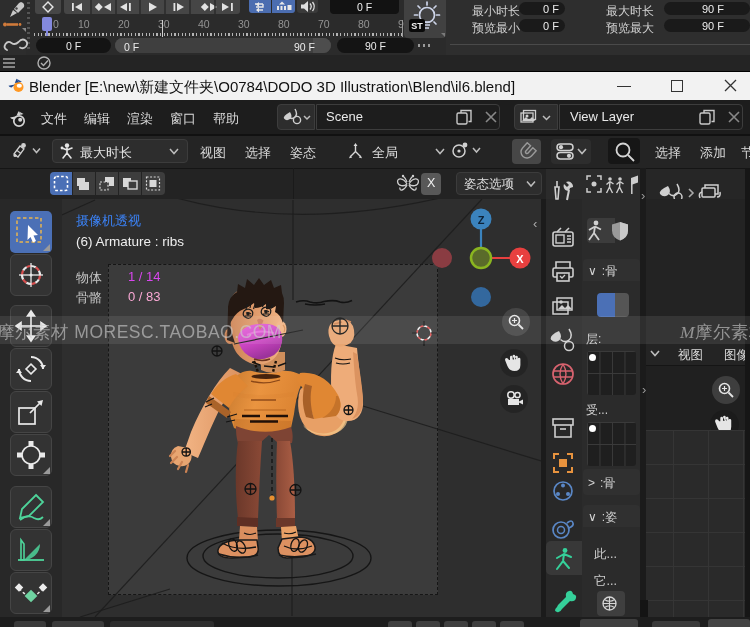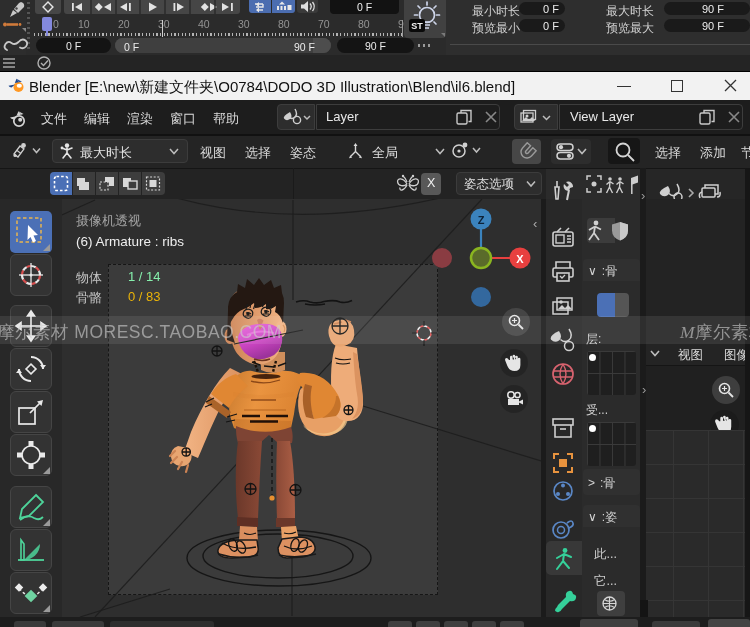--- a/index.html
+++ b/index.html
@@ -191,21 +191,21 @@
   <div class="t" style="left:213px;top:110px;font-size:13px;color:#dadada;">帮助</div>
 
   <div class="abs" style="left:277px;top:104px;width:38px;height:26px;background:#2d2d2d;border-radius:4px 0 0 4px;border:1px solid #3d3d3d;box-sizing:border-box;"></div>
   <svg class="abs" style="left:281px;top:108px;" width="30" height="18" viewBox="0 0 30 18">
     <path d="M7 3 q3 4.5 0 7 q-3.5 2.5 -6 -0.5 q-1.5 -2.5 6 -6.5" fill="#cfcfcf" transform="translate(2,1)"></path>
     <path d="M14 1 q3 5 0 8 q-3.5 3 -6.5 -0.5" fill="none" stroke="#cfcfcf" stroke-width="1.4"></path>
     <circle cx="16" cy="12" r="3.6" fill="none" stroke="#cfcfcf" stroke-width="1.4"></circle>
     <path d="M23 8 l3 3 l3 -3" fill="none" stroke="#bdbdbd" stroke-width="1.5"></path>
   </svg>
   <div class="abs" style="left:316px;top:104px;width:184px;height:26px;background:#1d1d1d;border:1px solid #3d3d3d;border-radius:0 4px 4px 0;box-sizing:border-box;"></div>
-  <div class="t" style="left:326px;top:109px;font-size:13px;color:#e8e8e8;">Layer</div>
+  <div class="t" style="left:326px;top:109px;font-size:13px;color:#e8e8e8;">Scene</div>
   <svg class="abs" style="left:455px;top:108px;" width="20" height="18" viewBox="0 0 20 18">
     <rect x="2" y="5" width="10" height="11" rx="1.5" fill="none" stroke="#c8c8c8" stroke-width="1.4"></rect>
     <path d="M6 5 v-2.5 h10 v11 h-2.5" fill="none" stroke="#c8c8c8" stroke-width="1.4"></path>
   </svg>
   <svg class="abs" style="left:484px;top:110px;" width="14" height="14" viewBox="0 0 14 14">
     <path d="M2 2 L12 12 M12 2 L2 12" stroke="#888" stroke-width="1.6"></path>
   </svg>
 
   <div class="abs" style="left:514px;top:104px;width:44px;height:26px;background:#2d2d2d;border-radius:4px 0 0 4px;border:1px solid #3d3d3d;box-sizing:border-box;"></div>
   <svg class="abs" style="left:519px;top:108px;" width="36" height="18" viewBox="0 0 36 18">
@@ -524,26 +524,26 @@
     </g>
     <circle cx="272" cy="498" r="2.6" fill="#e89030"></circle>
   </svg>
 
   <svg class="abs" style="left:410px;top:319px;" width="30" height="30" viewBox="0 0 30 30">
     <circle cx="14" cy="14" r="7" fill="none" stroke="#e05555" stroke-width="1.6" stroke-dasharray="3.6 3.6"></circle>
     <circle cx="14" cy="14" r="7" fill="none" stroke="#f0f0f0" stroke-width="1.6" stroke-dasharray="3.6 3.6" stroke-dashoffset="-3.6"></circle>
     <path d="M14 2 v5 M14 21 v6 M2 14 h5 M21 14 h6" stroke="#1a1a1a" stroke-width="1.2"></path>
   </svg>
 
-  <div class="t" style="left:76px;top:212px;font-size:13px;color:#a3a3a3;">摄像机透视</div>
+  <div class="t" style="left:76px;top:212px;font-size:13px;color:#3b82f6;">摄像机透视</div>
   <div class="t" style="left:76px;top:234px;font-size:13.5px;color:#eeeeee;">(6) Armature : ribs</div>
   <div class="t" style="left:76px;top:269px;font-size:13px;color:#c3c3c3;">物体</div>
-  <div class="t" style="left:128px;top:269px;font-size:13px;color:#86efac;">1 / 14</div>
+  <div class="t" style="left:128px;top:269px;font-size:13px;color:#d946ef;">1 / 14</div>
   <div class="t" style="left:76px;top:289px;font-size:13px;color:#c3c3c3;">骨骼</div>
-  <div class="t" style="left:128px;top:289px;font-size:13px;color:#eab308;">0 / 83</div>
+  <div class="t" style="left:128px;top:289px;font-size:13px;color:#f9a8d4;">0 / 83</div>
 
   <svg class="abs" style="left:430px;top:205px;" width="105" height="105" viewBox="0 0 105 105">
     <line x1="51" y1="14" x2="51" y2="53" stroke="#3b83bd" stroke-width="2.2"></line>
     <line x1="51" y1="53" x2="90" y2="53" stroke="#e8403f" stroke-width="2.2"></line>
     <circle cx="51" cy="14" r="10.5" fill="#3b83bd"></circle>
     <text x="51" y="18.5" text-anchor="middle" font-size="11" font-weight="bold" fill="#0d2237" font-family="Liberation Sans">Z</text>
     <circle cx="90" cy="53" r="10.5" fill="#e8403f"></circle>
     <text x="90" y="57.5" text-anchor="middle" font-size="11" font-weight="bold" fill="#fff" font-family="Liberation Sans">X</text>
     <circle cx="12" cy="53" r="10" fill="#8a3c42"></circle>
     <circle cx="51" cy="53" r="10" fill="#5a6b2a" stroke="#8ab520" stroke-width="2.5"></circle>

